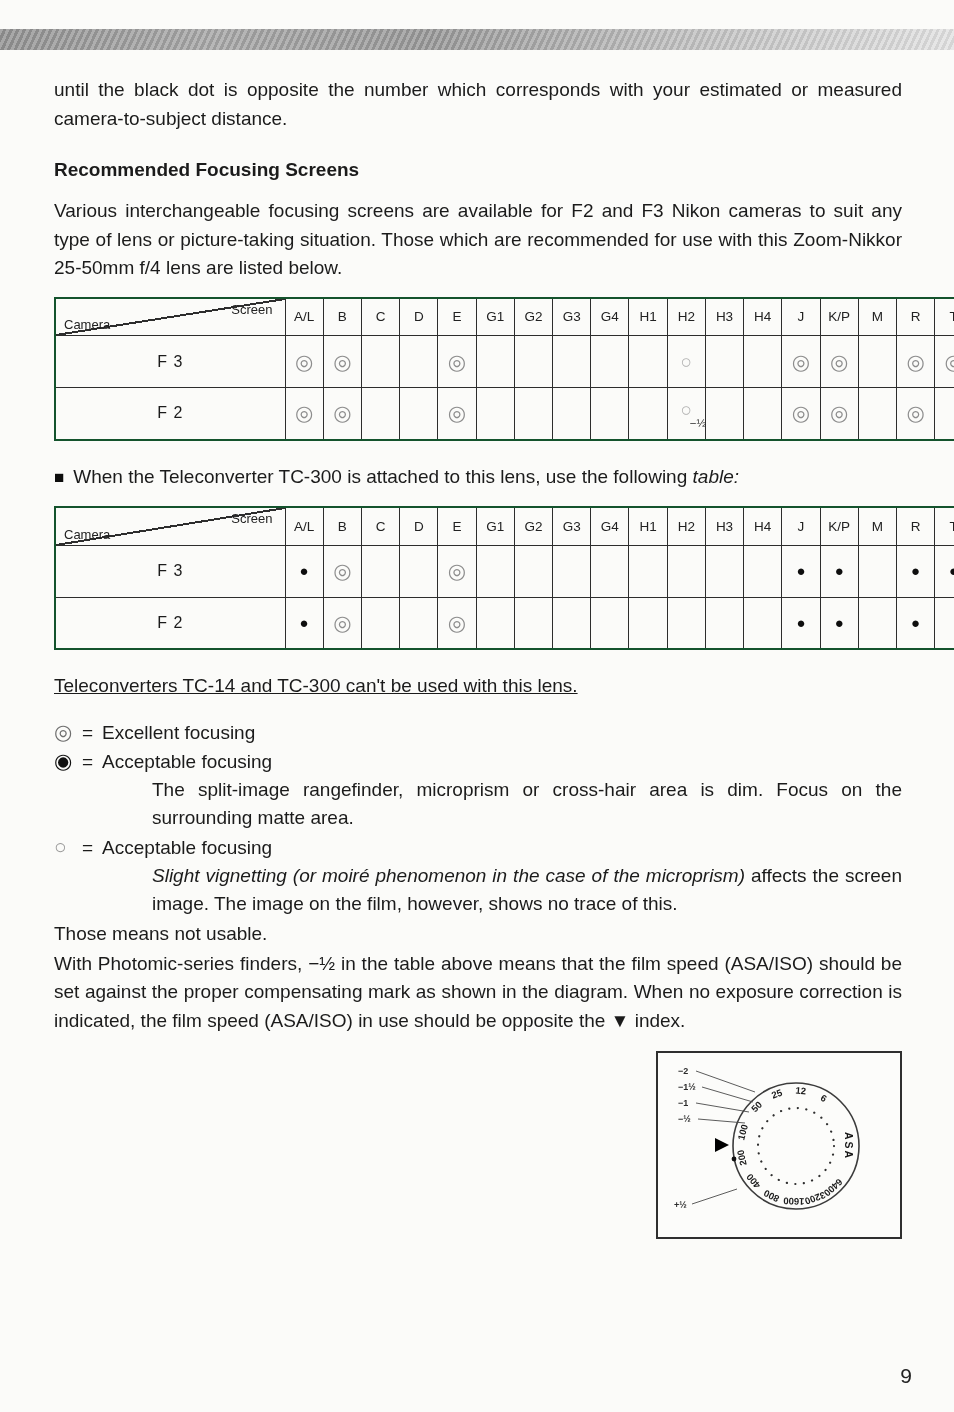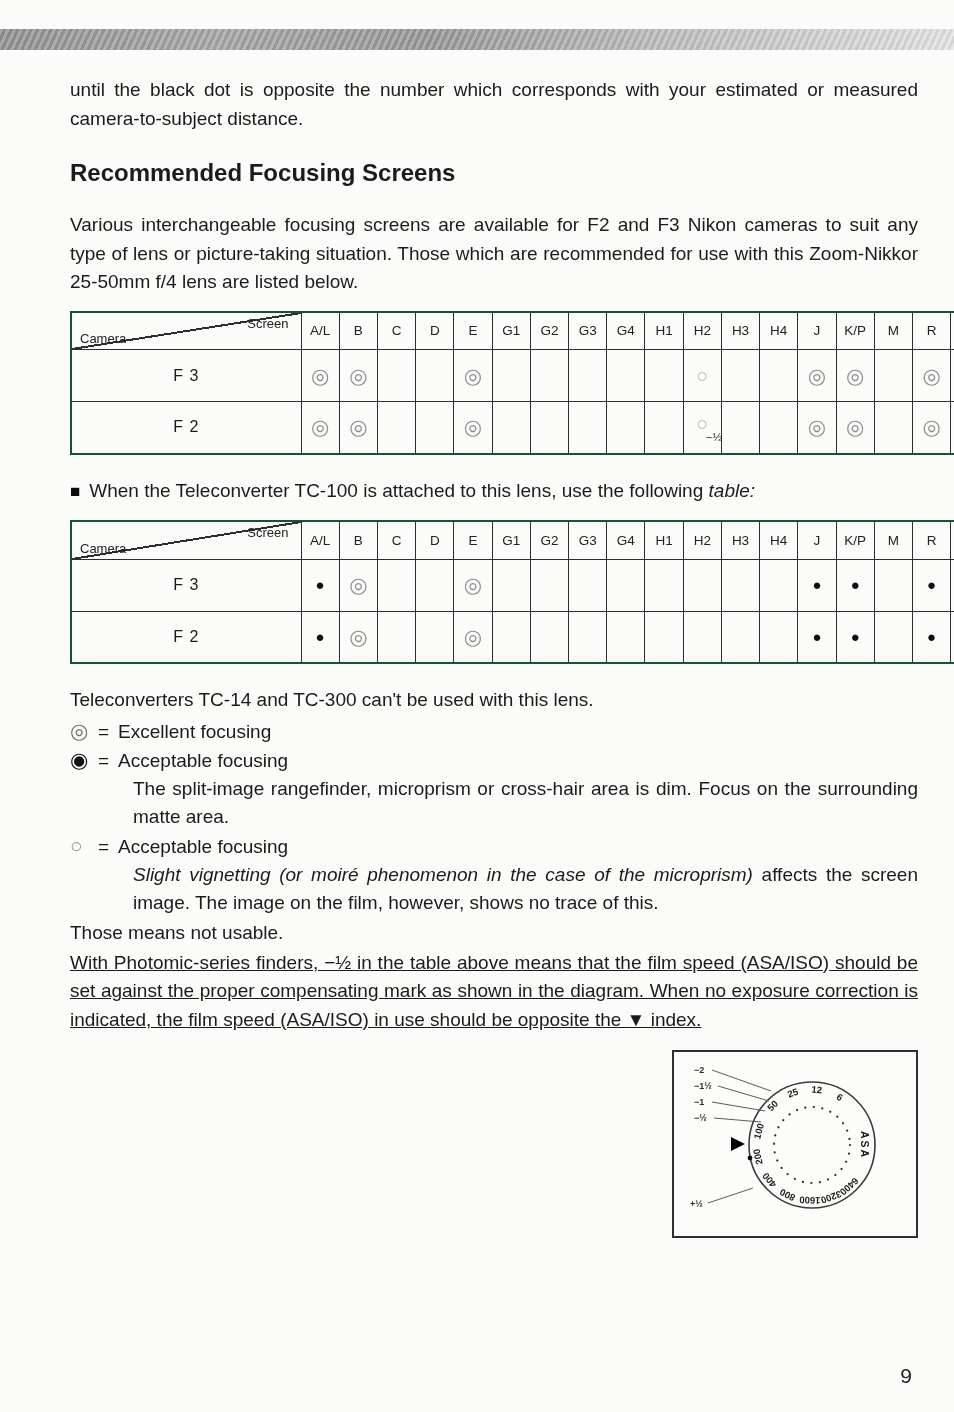--- a/index.html
+++ b/index.html
@@ -8,24 +8,24 @@
     width:954px; height:1412px; position:relative; overflow:hidden;
     background:#fbfbf9; color:#1b1b1b;
     font-family:"Liberation Sans","DejaVu Sans",sans-serif;
   }
   .scan-bar {
     position:absolute; top:29px; left:0; width:100%; height:21px;
     background:
       repeating-linear-gradient(115deg, rgba(255,255,255,.20) 0 3px, rgba(0,0,0,.06) 3px 6px),
       linear-gradient(90deg,#919191,#a6a6a6 22%,#979797 45%,#bdbdbd 70%,#d9d9d9 93%,#e2e2e2);
   }
-  .content { position:absolute; top:76px; left:70px; width:848px; }
+  .content { position:absolute; top:76px; left:54px; width:848px; }
   p.body-text { font-size:19px; line-height:28.5px; margin:0 0 14px; text-align:justify; }
   p.intro { margin-bottom:26px; }
-  h2.heading { font-size:24px; font-weight:bold; margin:18px 0 24px; }
+  h2.heading { font-size:19px; font-weight:bold; margin:18px 0 16px; }
 
   
   table.screens { width:920px; table-layout:fixed; border-collapse:collapse; margin:6px 0 22px; border:2px solid #14532d; }
   table.screens th, table.screens td { border:1px solid #2d2d2d; padding:0; text-align:center; vertical-align:middle; }
   table.screens th { font-size:13.5px; font-weight:400; height:38px; color:#222; }
   table.screens td { height:52px; }
   table.screens td.camera { font-size:16px; letter-spacing:1px;text-align:center; }
   th.corner {
     position:relative;
     background:linear-gradient(to bottom right, transparent calc(50% - 1px), #2d2d2d calc(50% - 1px), #2d2d2d calc(50% + 1px), transparent calc(50% + 1px));
@@ -42,21 +42,21 @@
   
   .bullet { display:inline-block; font-size:17px; margin-right:9px; color:#0d0d0d; }
 
   
   .legend-item { font-size:19px; line-height:29px; }
   .lsym { display:inline-block; width:27px; line-height:1; }
   .lsym.sym-dd   { font-size:21px; color:#6f6f6f; }
   .lsym.sym-dot  { font-size:21px; color:#111; }
   .lsym.sym-open { font-size:21px; color:#9b9b9b; }
   .leq { margin:0 9px 0 1px; }
-  .ldetail { margin-left:63px; font-size:19px; line-height:28.5px; text-align:justify; }
+  .ldetail { margin-left:98px; font-size:19px; line-height:28.5px; text-align:justify; }
 
   
   .diagram { width:246px; height:188px; border:2px solid #2f2f2f; margin:16px 0 0 auto; background:#fcfcfa; }
   .diagram svg { display:block; width:100%; height:100%; }
   .dial-ring { fill:none; stroke:#3c3c3c; stroke-width:1.6; }
   .dial-dots { fill:none; stroke:#2f2f2f; stroke-width:2.2; stroke-linecap:round; stroke-dasharray:0.1 8.5; }
   .pointer { fill:#000; }
   .leader { stroke:#4a4a4a; stroke-width:0.9; }
   .dialnum { font-family:"Liberation Sans","DejaVu Sans",sans-serif; font-size:9.5px; font-weight:bold; fill:#1c1c1c; text-anchor:middle; }
   .compnum { font-family:"Liberation Sans","DejaVu Sans",sans-serif; font-size:9px; font-weight:600; fill:#2c2c2c; }
@@ -167,21 +167,21 @@
               <td><span class="sym dd">◎</span></td>
               <td><span class="sym dd">◎</span></td>
               <td></td>
               <td><span class="sym dd">◎</span></td>
               <td></td>
             </tr>
           </tbody>
         </table>
       </div>
 
-    <p class="body-text"><span class="bullet">■</span><span>When the Teleconverter TC-100 is attached to this lens, use the following </span><em>table:</em></p>
+    <p class="body-text"><span class="bullet">■</span><span>When the Teleconverter TC-300 is attached to this lens, use the following </span><em>table:</em></p>
 
     <div>
         <table class="screens">
           <colgroup>
             <col style="width: 230px;">
             <col>
             <col>
             <col>
             <col>
             <col>
@@ -263,40 +263,40 @@
               <td><span class="sym dot">●</span></td>
               <td><span class="sym dot">●</span></td>
               <td></td>
               <td><span class="sym dot">●</span></td>
               <td></td>
             </tr>
           </tbody>
         </table>
       </div>
 
-    <p class="body-text" style="margin-bottom:2px;">Teleconverters TC-14 and TC-300 can't be used with this lens.</p>
+    <p class="body-text" style="margin-bottom:17px;text-decoration:underline;">Teleconverters TC-14 and TC-300 can't be used with this lens.</p>
 
     <div class="legend">
       <div class="legend-item">
         <span class="lsym sym-dd">◎</span><span class="leq">=</span><span>Excellent focusing</span>
       </div>
       <div class="legend-item">
         <span class="lsym sym-dot">◉</span><span class="leq">=</span><span>Acceptable focusing</span>
         <div class="ldetail">The split-image rangefinder, microprism or cross-hair area is dim. Focus on the surrounding matte area.</div>
       </div>
       <div class="legend-item">
         <span class="lsym sym-open">○</span><span class="leq">=</span><span>Acceptable focusing</span>
         <div class="ldetail"><em>Slight vignetting (or moiré phenomenon in the case of the microprism)</em>
           <span>affects the screen image. The image on the film, however, shows no trace of this.</span>
         </div>
       </div>
       <div class="legend-item">Those means not usable.</div>
     </div>
 
-    <p class="body-text" style="margin-top:2px;text-decoration:underline;">With Photomic-series finders, −½ in the table above means that the film speed (ASA/ISO) should be set against the proper compensating mark as shown in the diagram. When no exposure correction is indicated, the film speed (ASA/ISO) in use should be opposite the ▼ index.</p>
+    <p class="body-text" style="margin-top:2px;">With Photomic-series finders, −½ in the table above means that the film speed (ASA/ISO) should be set against the proper compensating mark as shown in the diagram. When no exposure correction is indicated, the film speed (ASA/ISO) in use should be opposite the ▼ index.</p>
 
     <div class="diagram">
       <svg viewBox="0 0 242 184">
         <circle class="dial-ring" cx="138" cy="93" r="63"></circle>
         <circle class="dial-dots" cx="138" cy="93" r="38"></circle>
         <polygon class="pointer" points="57,85 57,99 71,92"></polygon>
         <circle cx="76" cy="106" r="2.4" fill="#111"></circle>
 
         <line class="leader" x1="38" y1="18" x2="97" y2="39"></line>
         <line class="leader" x1="44" y1="34" x2="95" y2="49"></line>

